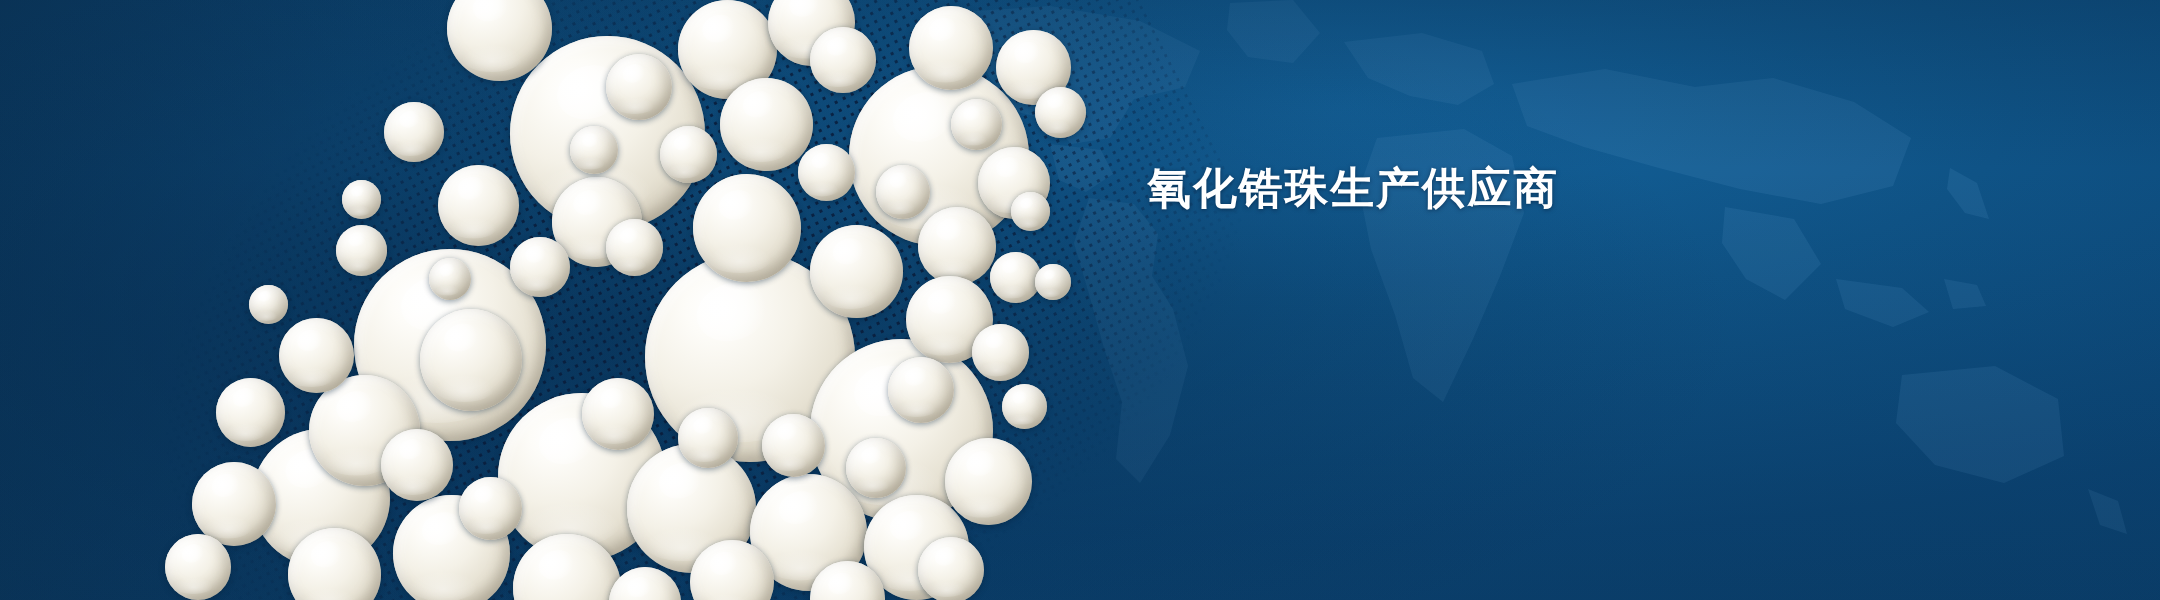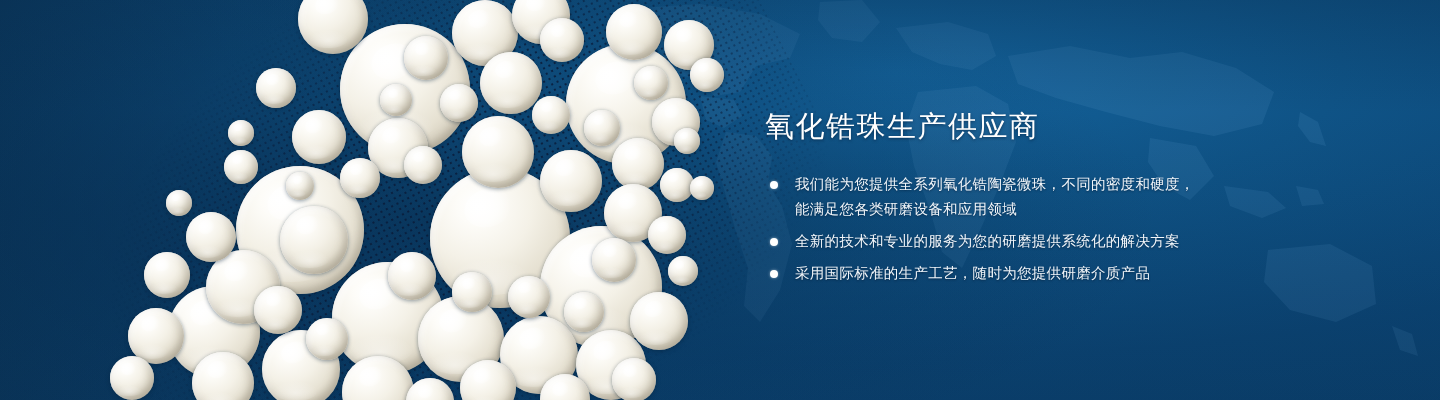--- a/index.html
+++ b/index.html
@@ -88,21 +88,21 @@
   }
 
   
   .content {
     position: absolute;
     left: 765px; top: 108px;
     width: 620px;
   }
   .title {
     font-size: 29px;
-    font-weight: 400;
+    font-weight: 700;
     color: #ffffff;
     letter-spacing: 1.5px;
     line-height: 1.25;
     text-shadow: 0 1px 3px rgba(0,20,45,0.55);
     white-space: nowrap;
   }
   .bullets {
     list-style: none;
     margin-top: 28px;
   }
@@ -233,34 +233,15 @@
     <div class="bead" style="left:166px; top:190px; width:26px;  height:26px;"></div>
     <div class="bead" style="left:674px; top:128px; width:26px;  height:26px;"></div>
     <div class="bead" style="left:690px; top:176px; width:24px;  height:24px;"></div>
     <div class="bead" style="left:668px; top:256px; width:30px;  height:30px;"></div>
     <div class="bead" style="left:110px; top:356px; width:44px;  height:44px;"></div>
   </div>
 
   <div class="content">
     <h1 class="title">氧化锆珠生产供应商</h1>
 
-    <ul class="bullets">
-
-      <li class="bullet">
-        <span class="bullet-dot"></span>
-        <span class="bullet-line">我们能为您提供全系列氧化锆陶瓷微珠，不同的密度和硬度，</span>
-        <span class="bullet-line">能满足您各类研磨设备和应用领域</span>
-      </li>
-
-      <li class="bullet">
-        <span class="bullet-dot"></span>
-        <span class="bullet-line">全新的技术和专业的服务为您的研磨提供系统化的解决方案</span>
-      </li>
-
-      <li class="bullet">
-        <span class="bullet-dot"></span>
-        <span class="bullet-line">采用国际标准的生产工艺，随时为您提供研磨介质产品</span>
-      </li>
-
-    </ul>
   </div>
 
 </div>
 
 </body></html>

